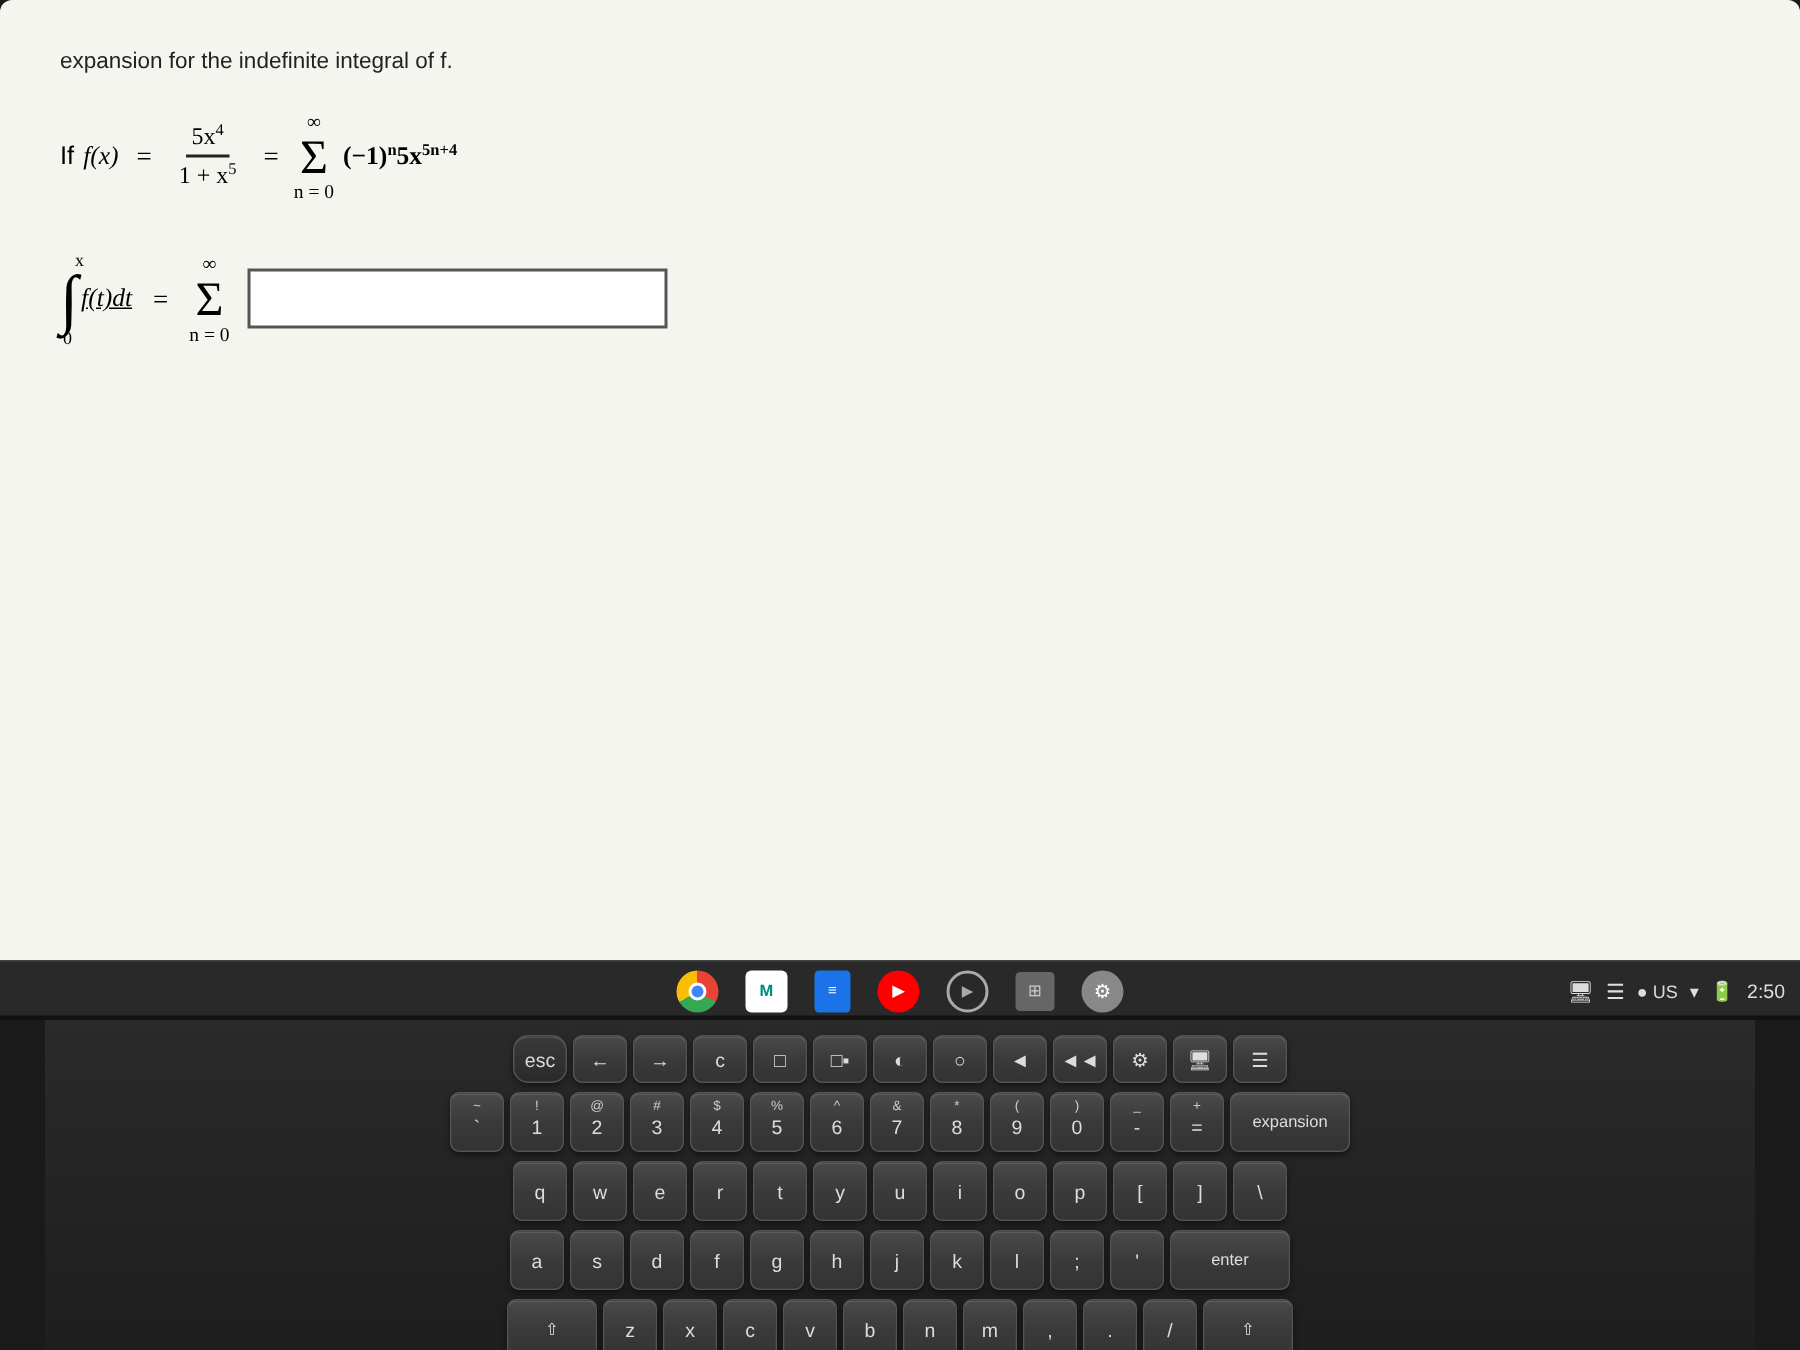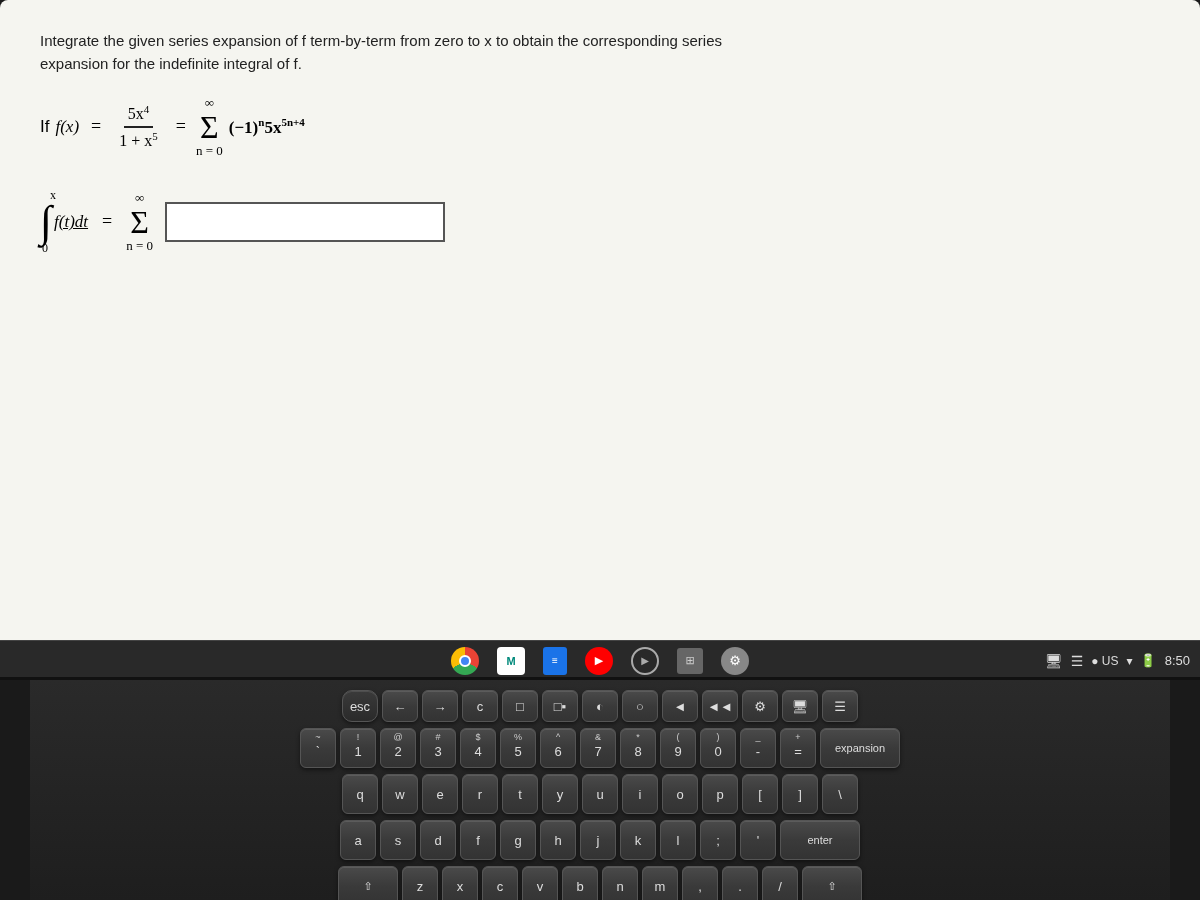--- a/index.html
+++ b/index.html
@@ -262,21 +262,20 @@
       height: 220px;
       background: #1a1a1a;
     }
   </style>
 </head>
 <body>
 
 <div class="screen">
 
   <div class="problem-text">
-    <div>Integrate the given series expansion of  f  term-by-term from zero to  x  to obtain the corresponding series</div>
     <div>expansion for the indefinite integral of  f.</div>
   </div>
 
   <div class="math-section">
     <span class="if-label">If</span>
     <span style="font-style:italic; font-size:17px; margin-right:4px;">f(x)</span>
     <span class="equals">=</span>
     <span class="fraction">
       <span class="numerator">5x<sup>4</sup></span>
       <span class="denominator">1 + x<sup>5</sup></span>
@@ -344,21 +343,21 @@
   <div class="taskbar-icon" style="width:28px;height:28px;background:#888;border-radius:50%;display:flex;align-items:center;justify-content:center;">
     <span style="color:white;font-size:13px;">⚙</span>
   </div>
 
   <div class="taskbar-right">
     <span style="font-size:14px;">🖥</span>
     <span style="font-size:14px;">☰</span>
     <span style="font-size:12px;color:#ddd;">● US</span>
     <span style="font-size:12px;">▾</span>
     <span style="font-size:13px;">🔋</span>
-    <span style="font-size:13px;color:#ddd;font-family:Arial;">8:50</span>
+    <span style="font-size:13px;color:#ddd;font-family:Arial;">2:50</span>
   </div>
 </div>
 
 <div class="screen-bezel-bottom"></div>
 
 <div class="keyboard-area">
   <div class="keyboard">
 
     <div class="key-row fn-row">
       <div class="key esc-key small">

